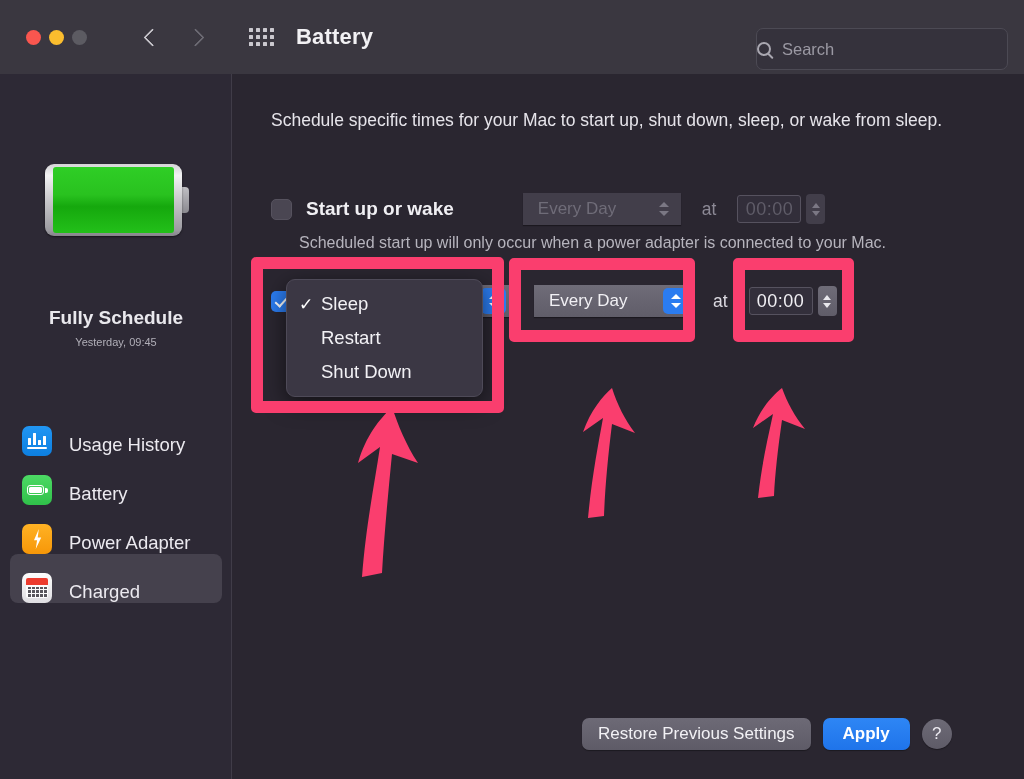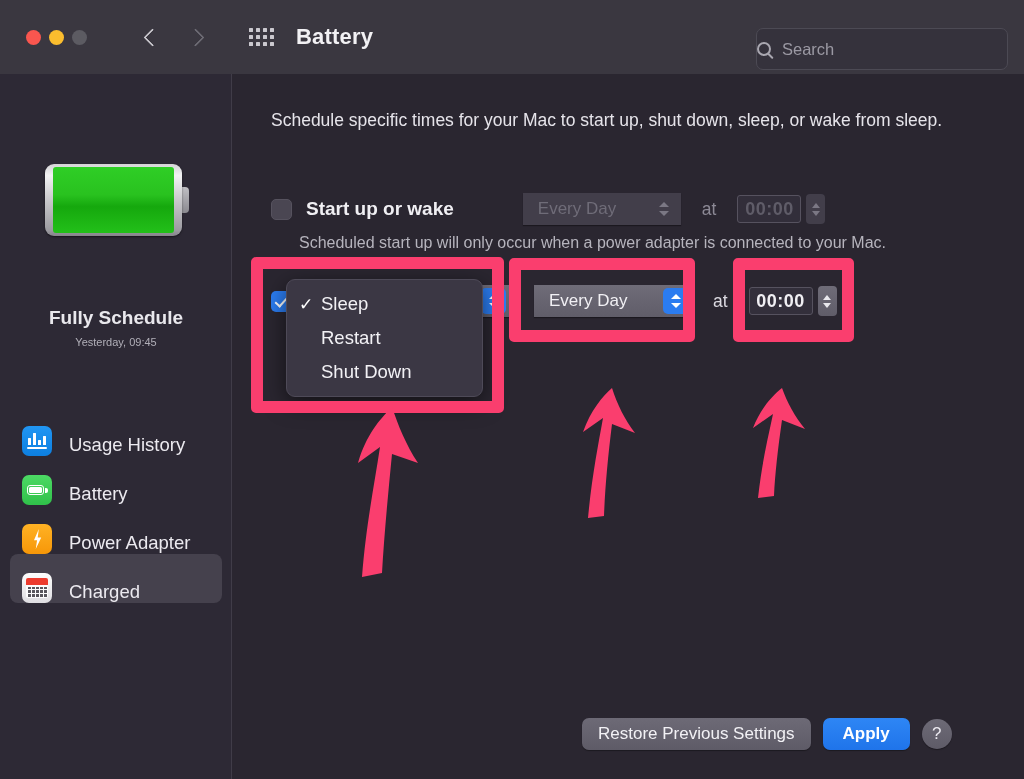--- a/index.html
+++ b/index.html
@@ -391,21 +391,20 @@
   .timefield {
     width: 64px; height: 28px;
     border: 1px solid #56525f;
     border-radius: 3px;
     background: #322e3a;
     display: flex;
     align-items: center;
     justify-content: center;
     font-size: 18px;
     letter-spacing: 0.5px;
-    font-weight: bold;
   }
   .timefield.enabled { color: #f0eff3; background: #332f3b; }
   .timefield.disabled { color: #5f5c68; }
 
   .stepper {
     width: 19px; height: 30px;
     border-radius: 4px;
     margin-left: 5px;
     display: flex;
     flex-direction: column;

